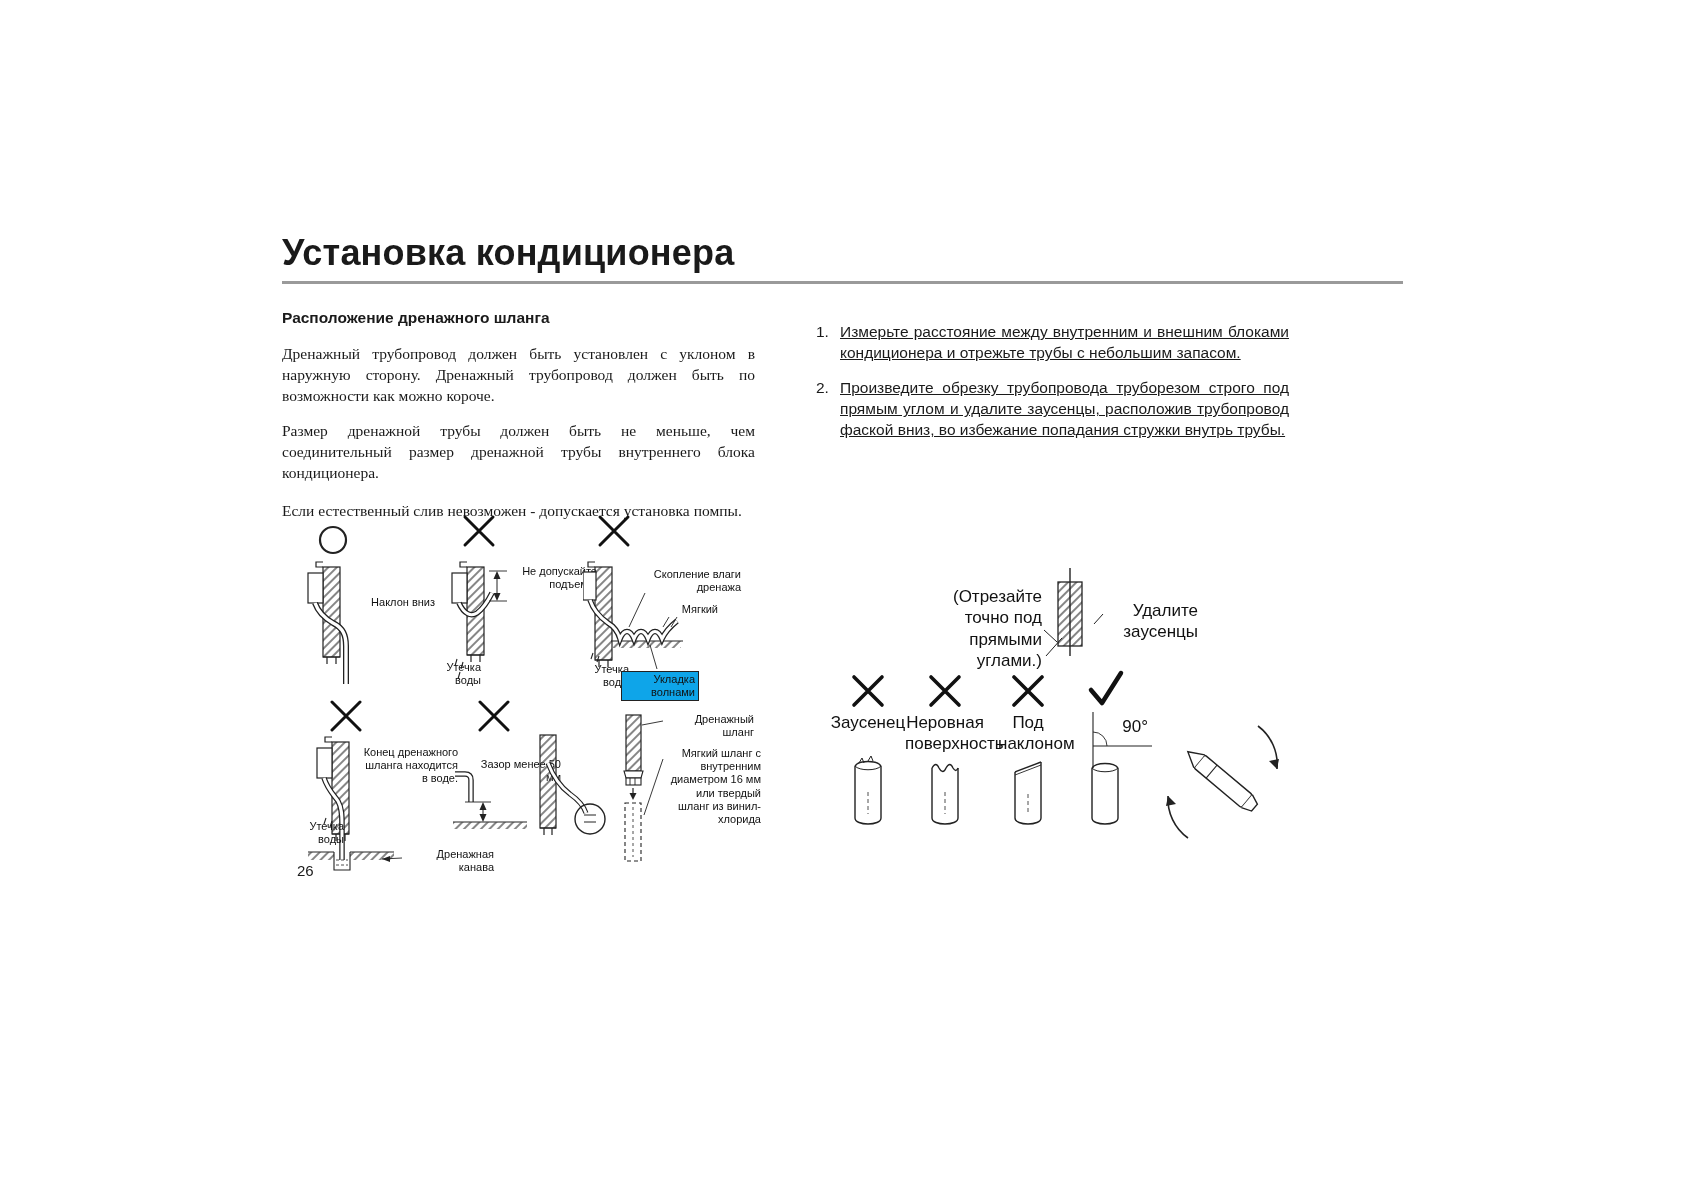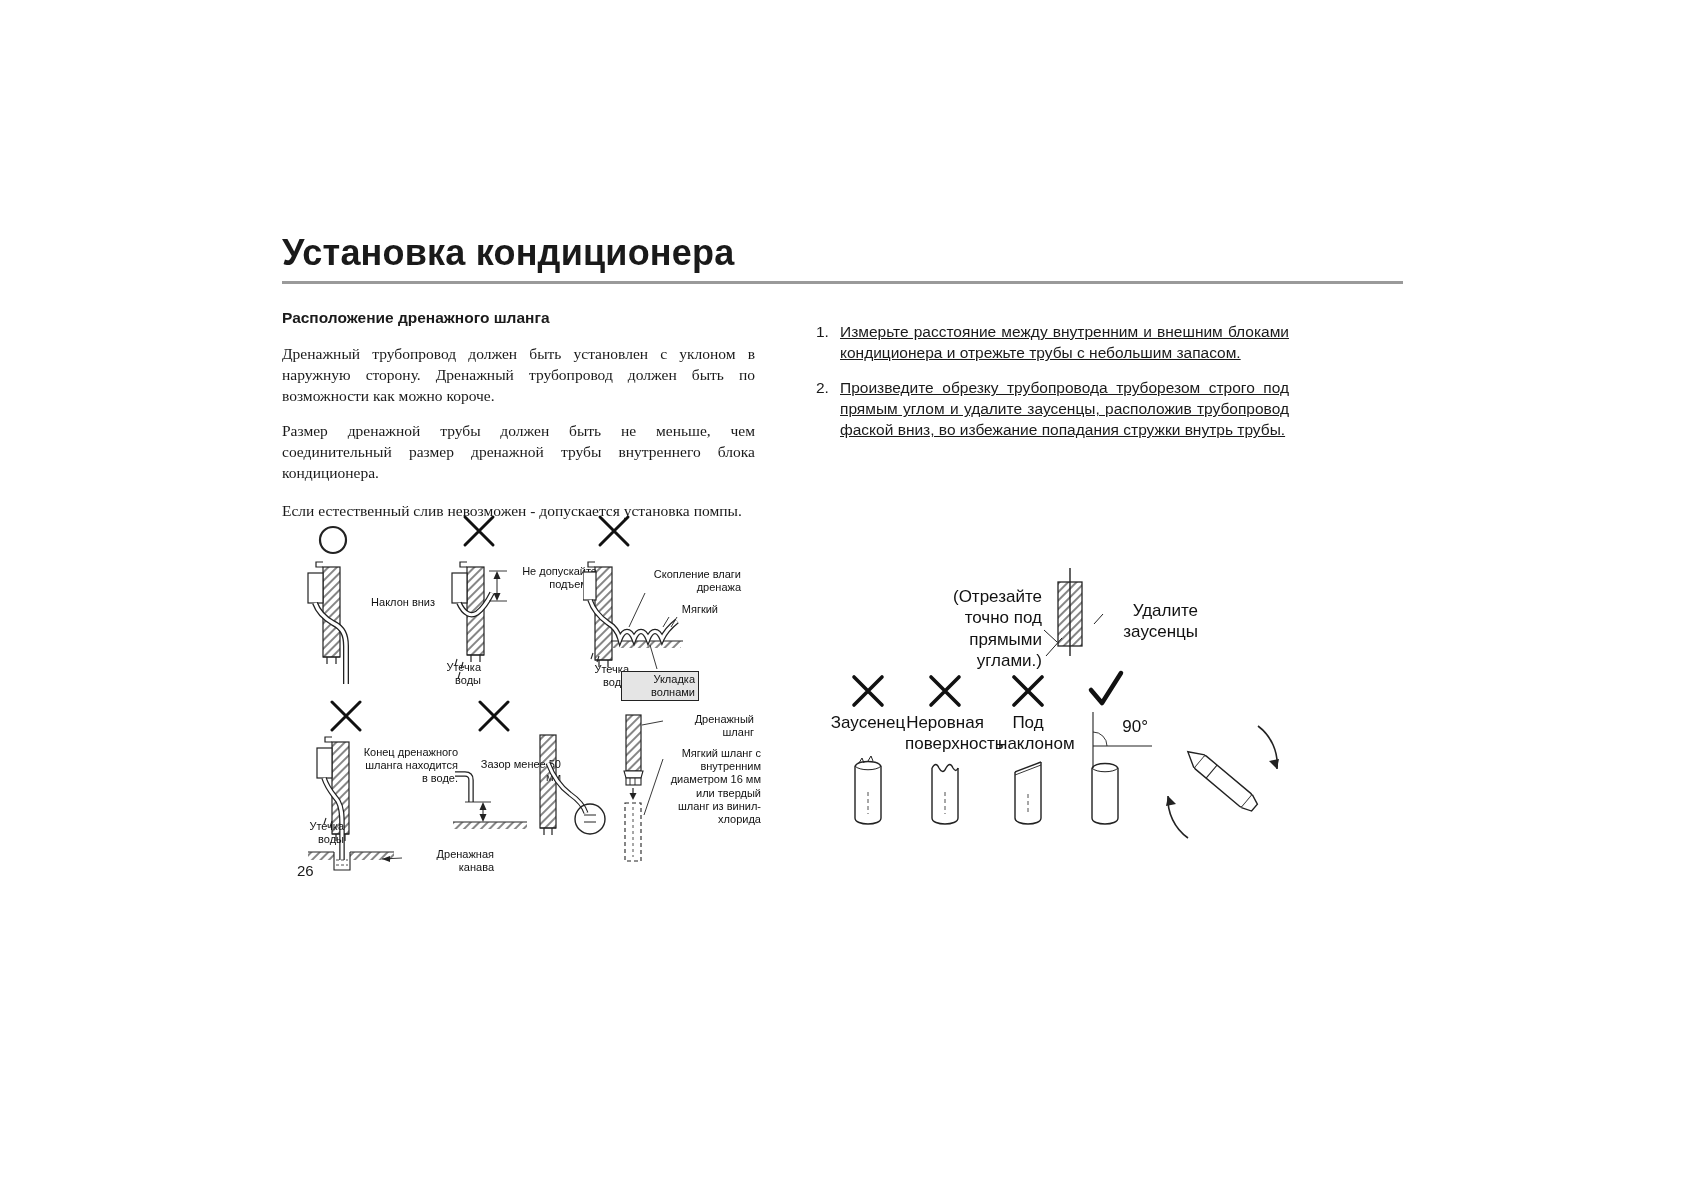--- a/index.html
+++ b/index.html
@@ -18,21 +18,21 @@
   .li{display:flex;margin:14px 0 0 6px;}
   .num{flex:0 0 24px;}
   .litxt{flex:1;text-align:justify;text-decoration:underline;}
   #left-diagrams{left:283px;top:505px;width:505px;height:400px;}
   #right-diagrams{left:810px;top:556px;width:480px;height:305px;}
   .diag{position:absolute;}
   .diag svg,#right-diagrams svg{position:absolute;left:0;top:0;}
   .lbl{position:absolute;font-size:11px;line-height:1.2;color:#111;text-align:right;}
   .n12{font-size:17px;line-height:1.25;}
   .ctr{text-align:center;}
-  .boxed{border:1px solid #222;padding:1px 3px;background:#e5e5e5;}
+  .boxed{border:1px solid #222;padding:1px 3px;background:#0ea5e9;}
   .pageno{left:297px;top:862px;font-size:15px;}
 </style>
 </head>
 <body>
 
 <div class="page">
 
   <svg width="0" height="0" style="position:absolute">
     <defs>
       <pattern id="hatch" width="6" height="6" patternUnits="userSpaceOnUse" patternTransform="rotate(45)">

